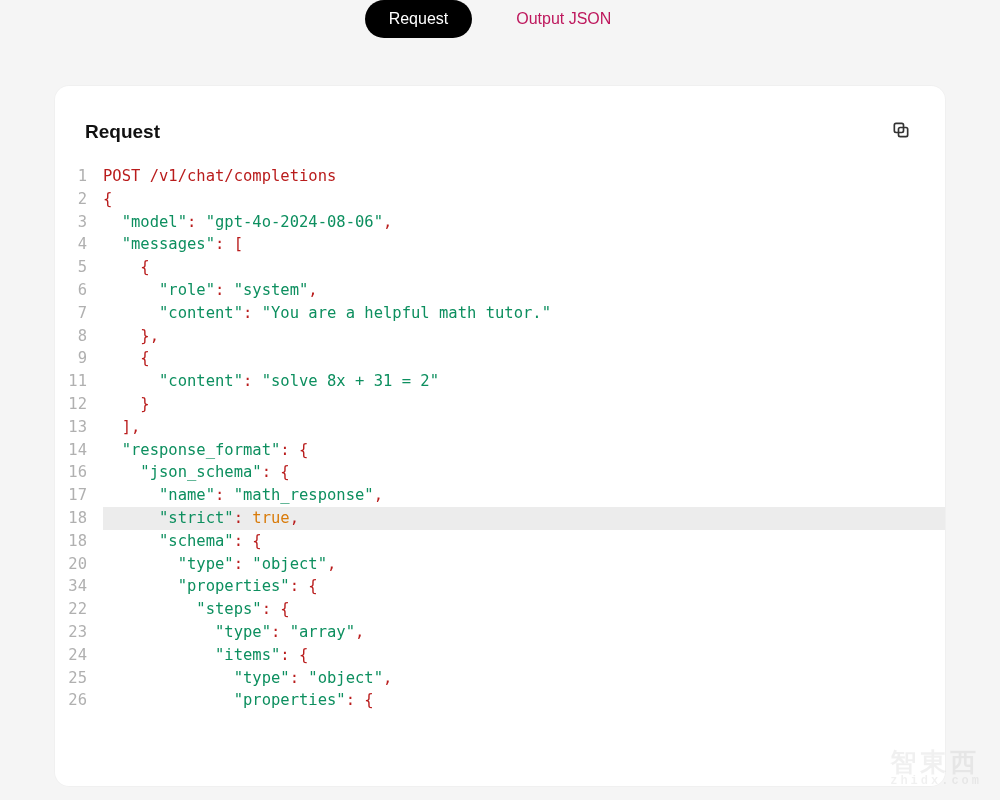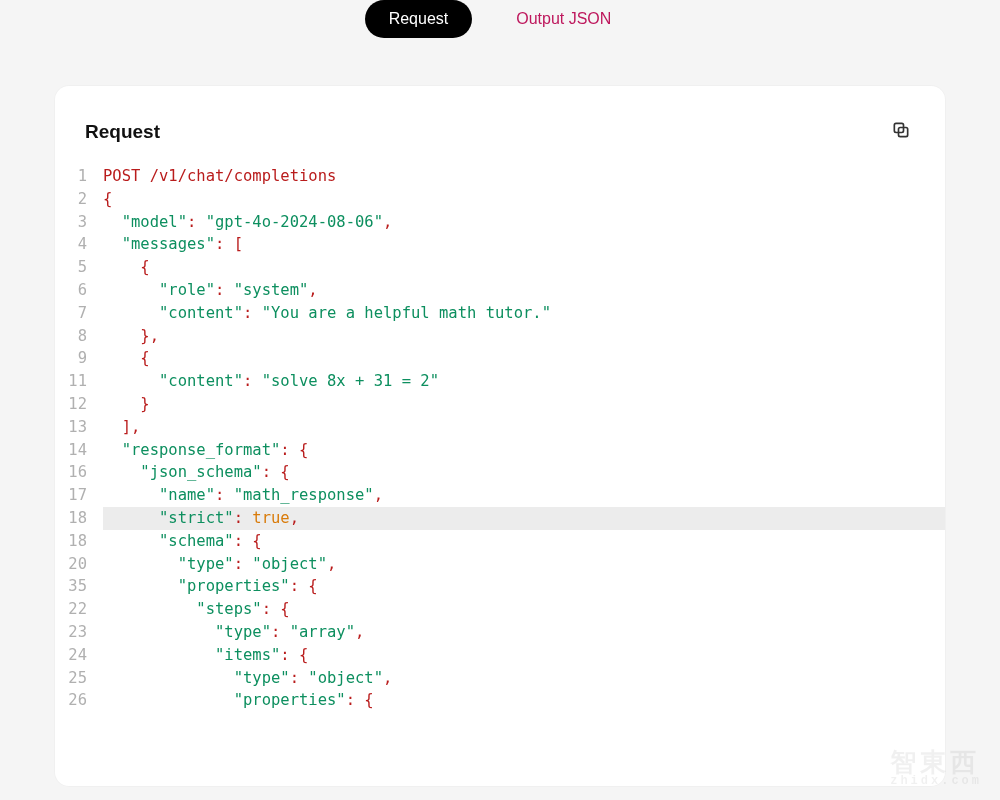--- a/index.html
+++ b/index.html
@@ -152,21 +152,21 @@
       <div class="code-line"><span class="lineno">9</span><span class="line-content"><span class="tok-punc">    {</span></span></div>
       <div class="code-line"><span class="lineno">11</span><span class="line-content"><span class="tok-punc">      </span><span class="tok-str">"content"</span><span class="tok-punc">: </span><span class="tok-str">"solve 8x + 31 = 2"</span></span></div>
       <div class="code-line"><span class="lineno">12</span><span class="line-content"><span class="tok-punc">    }</span></span></div>
       <div class="code-line"><span class="lineno">13</span><span class="line-content"><span class="tok-punc">  ],</span></span></div>
       <div class="code-line"><span class="lineno">14</span><span class="line-content"><span class="tok-punc">  </span><span class="tok-str">"response_format"</span><span class="tok-punc">: {</span></span></div>
       <div class="code-line"><span class="lineno">16</span><span class="line-content"><span class="tok-punc">    </span><span class="tok-str">"json_schema"</span><span class="tok-punc">: {</span></span></div>
       <div class="code-line"><span class="lineno">17</span><span class="line-content"><span class="tok-punc">      </span><span class="tok-str">"name"</span><span class="tok-punc">: </span><span class="tok-str">"math_response"</span><span class="tok-punc">,</span></span></div>
       <div class="code-line hl"><span class="lineno">18</span><span class="line-content"><span class="tok-punc">      </span><span class="tok-str">"strict"</span><span class="tok-punc">: </span><span class="tok-lit">true</span><span class="tok-punc">,</span></span></div>
       <div class="code-line"><span class="lineno">18</span><span class="line-content"><span class="tok-punc">      </span><span class="tok-str">"schema"</span><span class="tok-punc">: {</span></span></div>
       <div class="code-line"><span class="lineno">20</span><span class="line-content"><span class="tok-punc">        </span><span class="tok-str">"type"</span><span class="tok-punc">: </span><span class="tok-str">"object"</span><span class="tok-punc">,</span></span></div>
-      <div class="code-line"><span class="lineno">35</span><span class="line-content"><span class="tok-punc">        </span><span class="tok-str">"properties"</span><span class="tok-punc">: {</span></span></div>
+      <div class="code-line"><span class="lineno">34</span><span class="line-content"><span class="tok-punc">        </span><span class="tok-str">"properties"</span><span class="tok-punc">: {</span></span></div>
       <div class="code-line"><span class="lineno">22</span><span class="line-content"><span class="tok-punc">          </span><span class="tok-str">"steps"</span><span class="tok-punc">: {</span></span></div>
       <div class="code-line"><span class="lineno">23</span><span class="line-content"><span class="tok-punc">            </span><span class="tok-str">"type"</span><span class="tok-punc">: </span><span class="tok-str">"array"</span><span class="tok-punc">,</span></span></div>
       <div class="code-line"><span class="lineno">24</span><span class="line-content"><span class="tok-punc">            </span><span class="tok-str">"items"</span><span class="tok-punc">: {</span></span></div>
       <div class="code-line"><span class="lineno">25</span><span class="line-content"><span class="tok-punc">              </span><span class="tok-str">"type"</span><span class="tok-punc">: </span><span class="tok-str">"object"</span><span class="tok-punc">,</span></span></div>
       <div class="code-line"><span class="lineno">26</span><span class="line-content"><span class="tok-punc">              </span><span class="tok-str">"properties"</span><span class="tok-punc">: {</span></span></div>
     </div>
 </div>
 
 <div class="watermark">
   <span>智東西</span>

